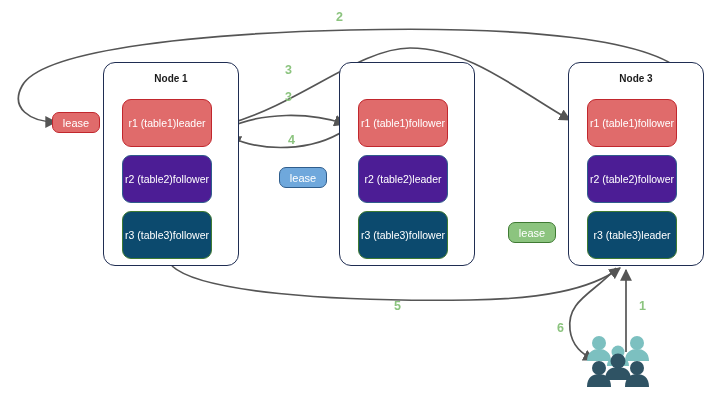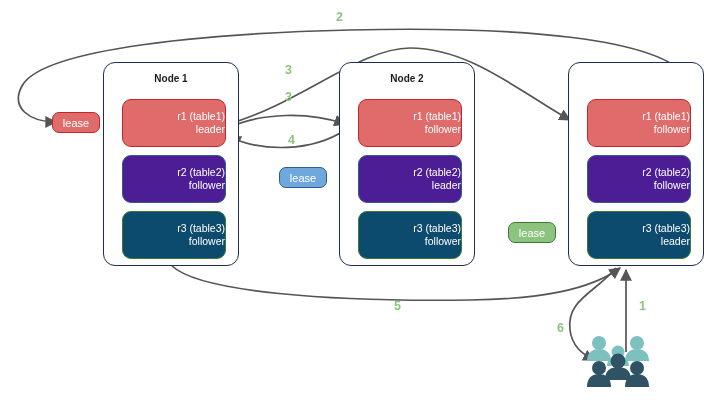--- a/index.html
+++ b/index.html
@@ -24,27 +24,27 @@
     position:absolute;
     left:0;right:0;top:10px;
     text-align:center;
     font-size:10px;
     font-weight:bold;
     color:#1a1a1a;
   }
   .replica{
     position:absolute;
     left:18px;
-    width:104px;
+    width:90px;
     height:48px;
     border-radius:9px;
     box-sizing:border-box;
     display:flex;
-    flex-direction:column;
-    align-items:flex-end;
+    flex-direction:row;
+    align-items:center;
     justify-content:center;
     color:#ffffff;
     font-size:10.5px;
     line-height:13px;
     text-align:center;
   }
   .r-red{background:#e06b6b;border:1.6px solid #c1272d;}
   .r-blue{background:#4c1d95;border:1.6px solid #2f5d8c;}
   .r-green{background:#0c4a6e;border:1.6px solid #3f7a33;}
 
@@ -109,36 +109,36 @@
       <span>r2 (table2)</span>
       <span>follower</span>
     </div>
     <div class="replica r-green" style="top:148px;">
       <span>r3 (table3)</span>
       <span>follower</span>
     </div>
   </div>
 
   <div class="node" style="left:339px;top:62px;width:136px;height:204px;">
-    <div class="node-title">Node 2</div>
     <div class="replica r-red" style="top:36px;">
       <span>r1 (table1)</span>
       <span>follower</span>
     </div>
     <div class="replica r-blue" style="top:92px;">
       <span>r2 (table2)</span>
       <span>leader</span>
     </div>
     <div class="replica r-green" style="top:148px;">
       <span>r3 (table3)</span>
       <span>follower</span>
     </div>
   </div>
 
   <div class="node" style="left:568px;top:62px;width:136px;height:204px;">
+    <div class="node-title">Node 3</div>
     <div class="replica r-red" style="top:36px;">
       <span>r1 (table1)</span>
       <span>follower</span>
     </div>
     <div class="replica r-blue" style="top:92px;">
       <span>r2 (table2)</span>
       <span>follower</span>
     </div>
     <div class="replica r-green" style="top:148px;">
       <span>r3 (table3)</span>

